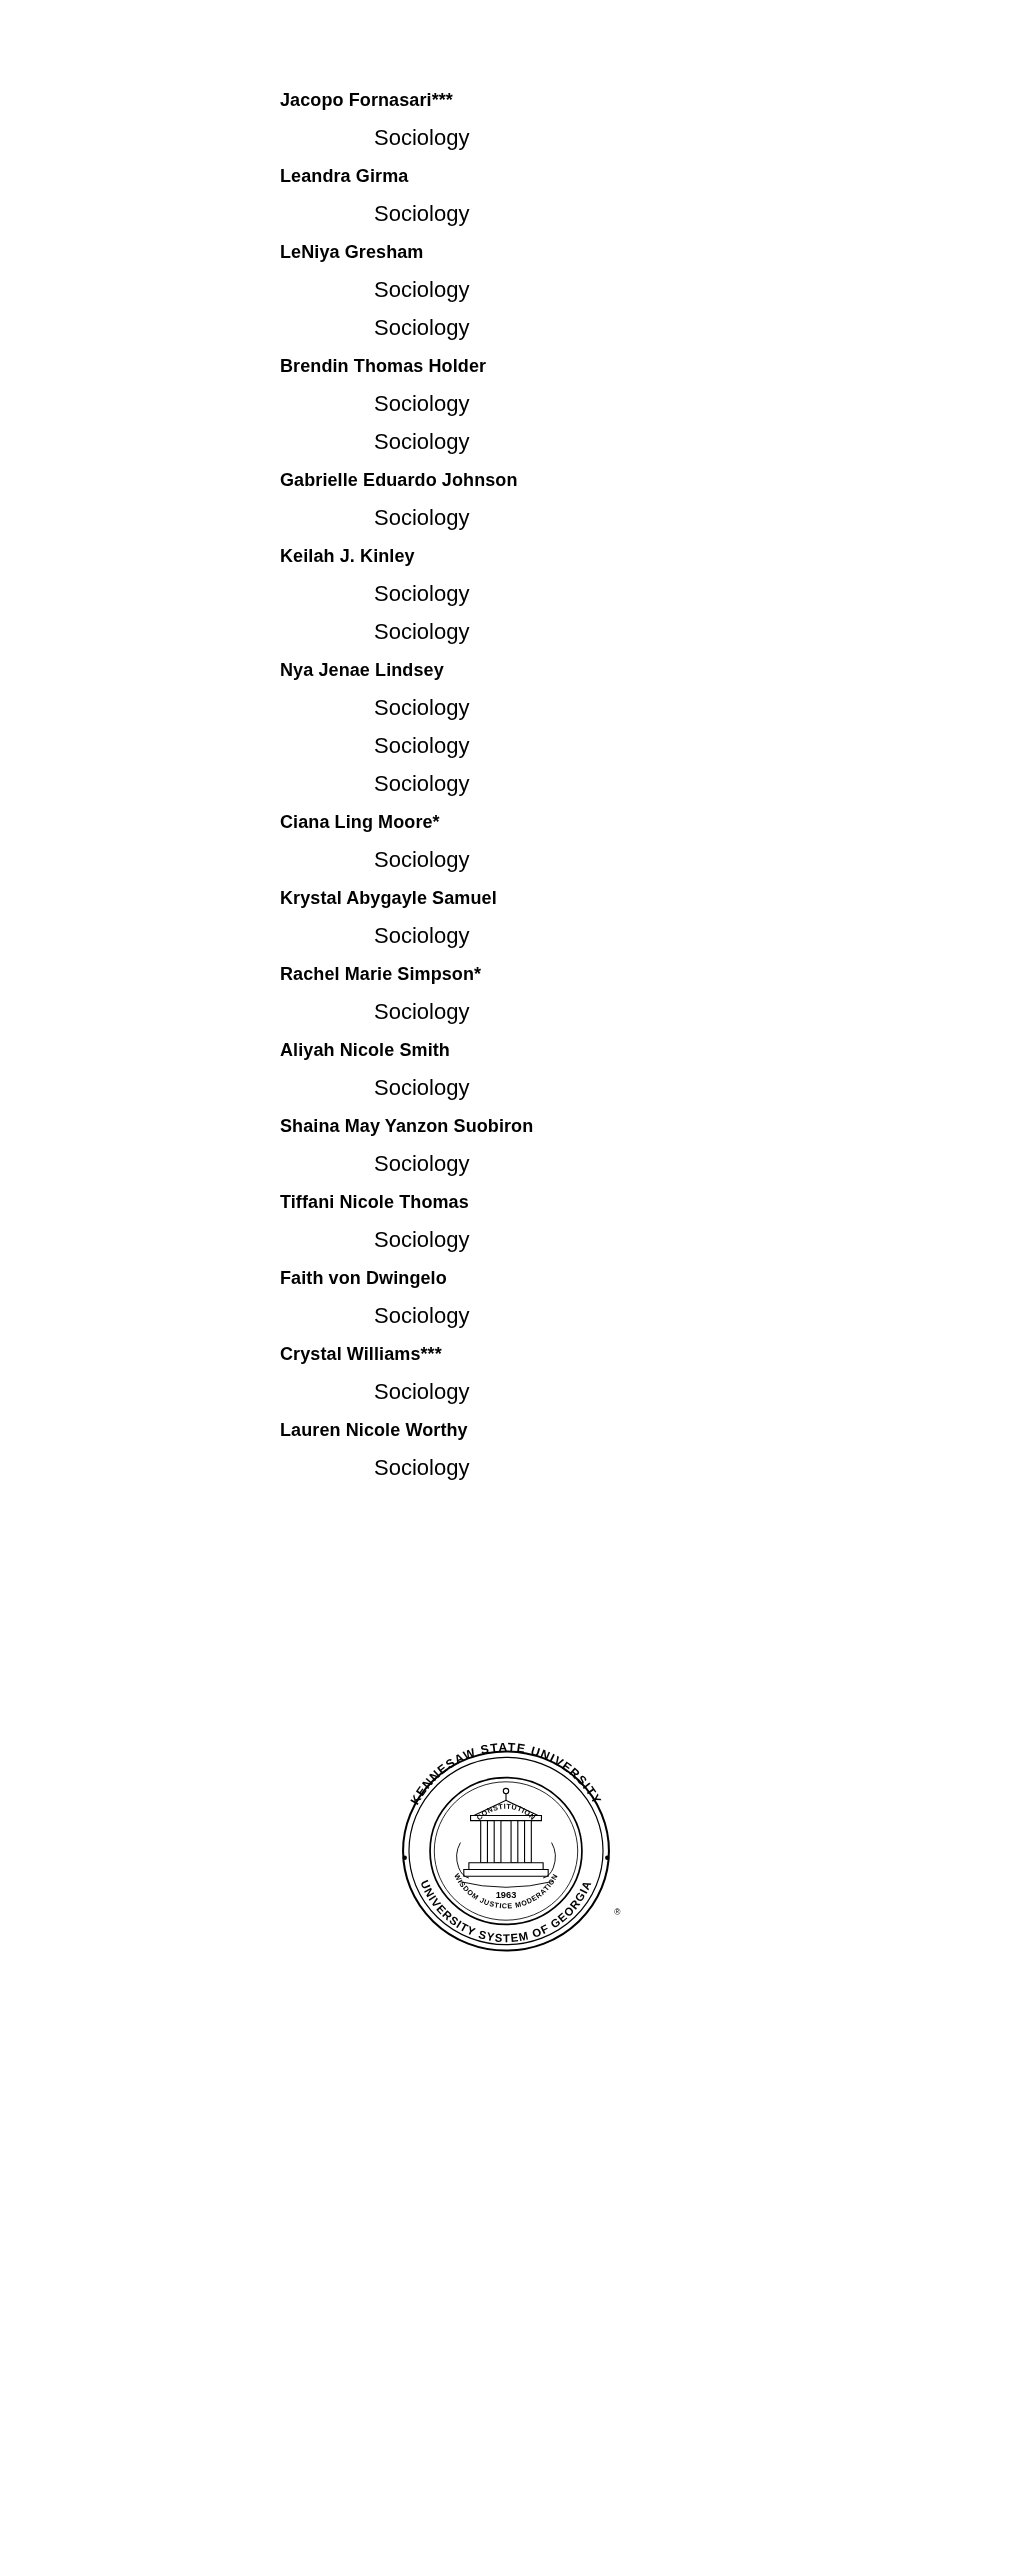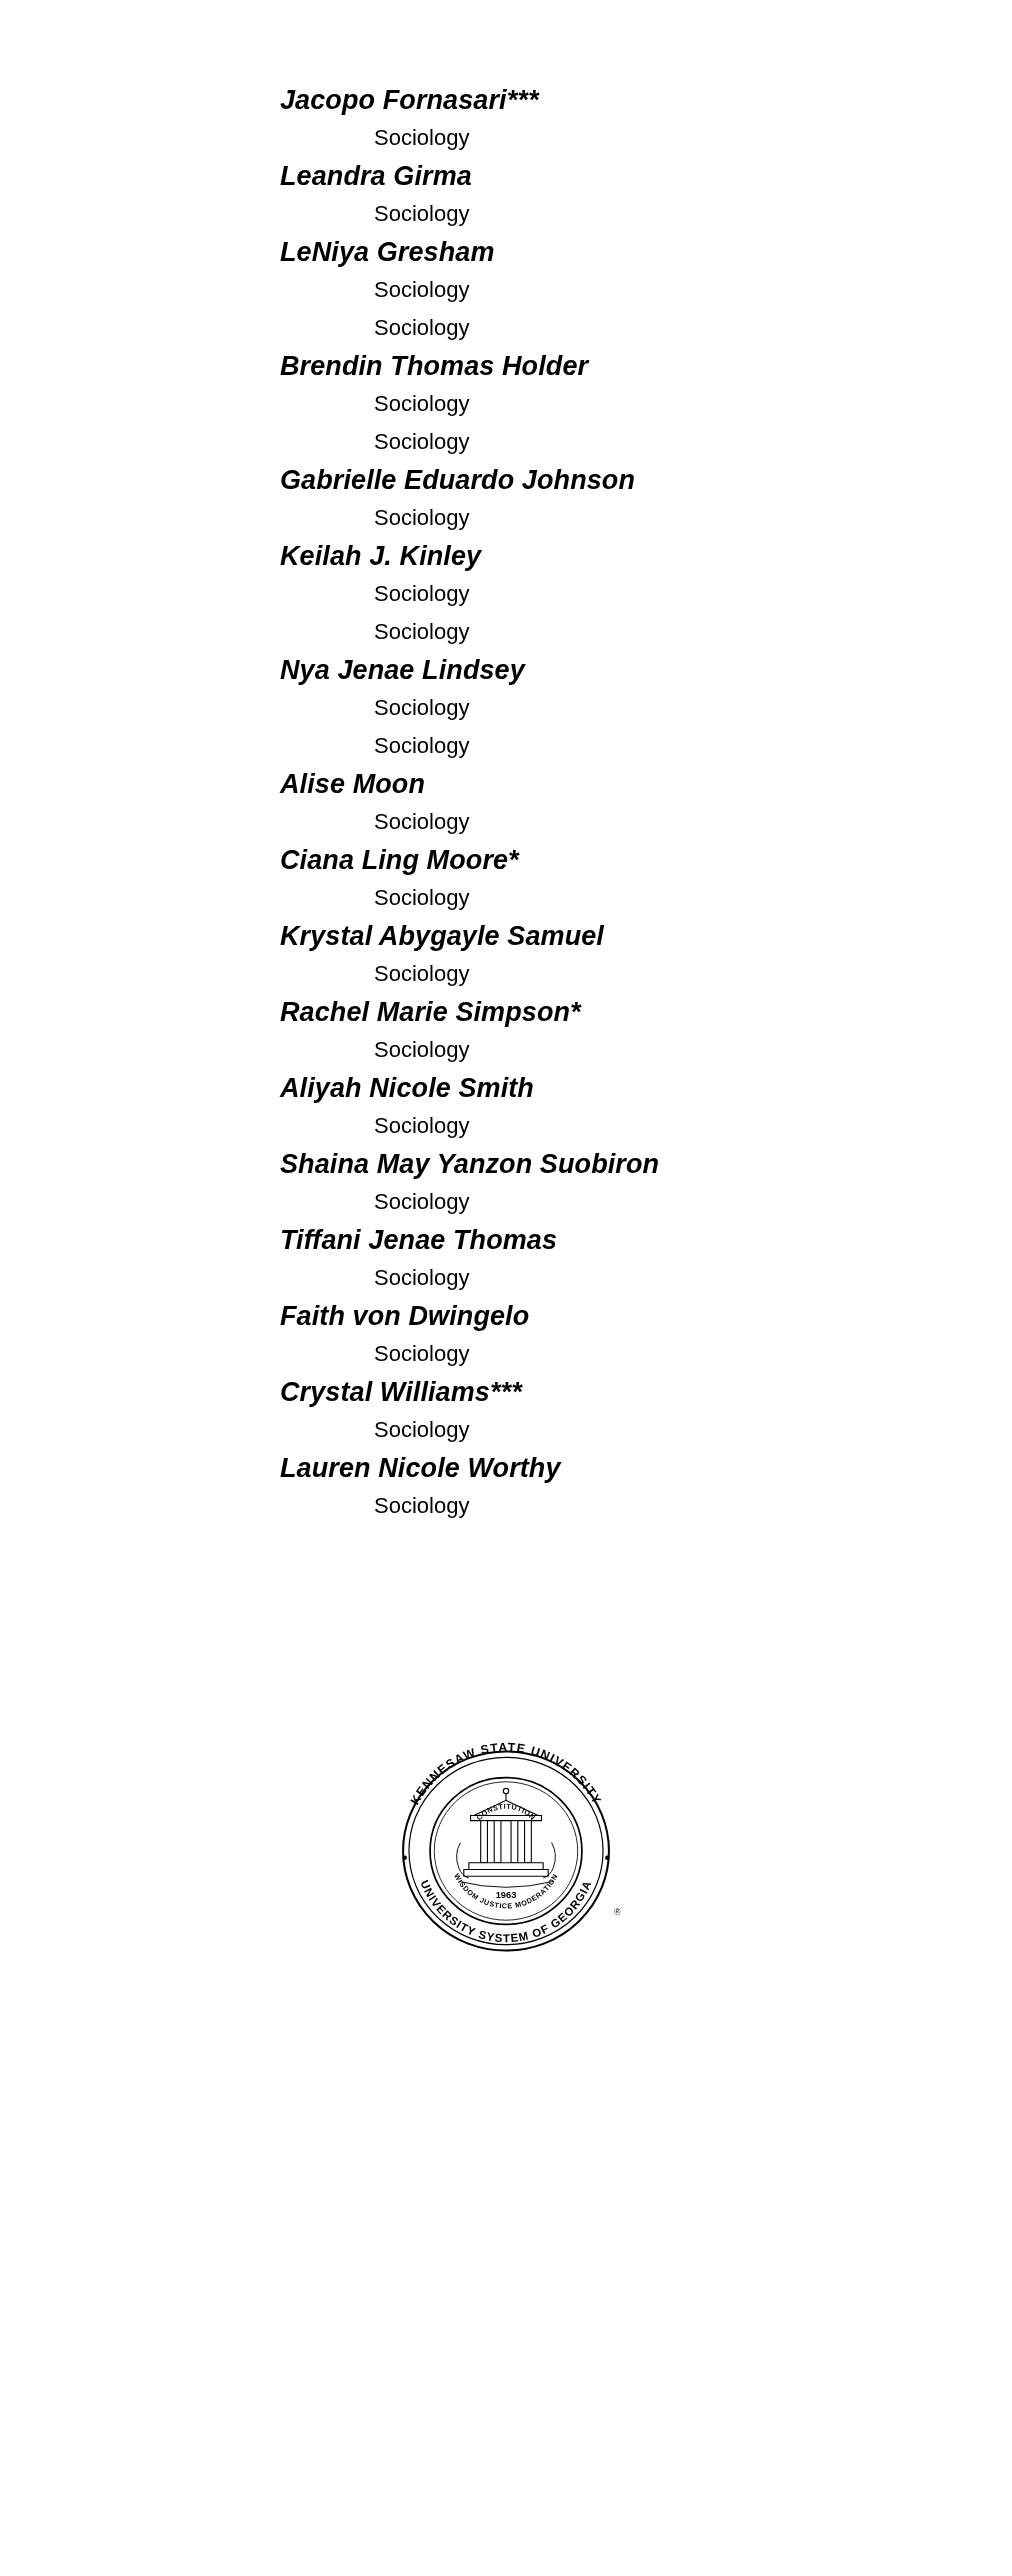--- a/index.html
+++ b/index.html
@@ -26,26 +26,25 @@
     margin: 0 0 0 280px;
     padding: 0;
     list-style: none;
     width: 590px;
   }
   .grad-entry {
     margin: 0;
     padding: 0;
   }
   .grad-name {
-    font-size: 27px;
+    font-size: 18px;
     font-weight: bold;
     line-height: 38px;
     letter-spacing: 0.1px;
     white-space: nowrap;
-    font-style: italic;
   }
   .grad-major {
     font-size: 22px;
     font-weight: normal;
     line-height: 38px;
     padding-left: 94px;
     white-space: nowrap;
   }
   .seal-wrap {
     position: absolute;
@@ -105,21 +104,20 @@
       <div class="grad-major">Sociology</div>
     </li>
     <li class="grad-entry">
       <div class="grad-name">Nya Jenae Lindsey</div>
       <div class="grad-major">Sociology</div>
     </li>
     <li class="grad-entry">
       <div class="grad-major">Sociology</div>
     </li>
     <li class="grad-entry">
-      <div class="grad-name">Alise Moon</div>
       <div class="grad-major">Sociology</div>
     </li>
     <li class="grad-entry">
       <div class="grad-name">Ciana Ling Moore*</div>
       <div class="grad-major">Sociology</div>
     </li>
     <li class="grad-entry">
       <div class="grad-name">Krystal Abygayle Samuel</div>
       <div class="grad-major">Sociology</div>
     </li>
@@ -129,21 +127,21 @@
     </li>
     <li class="grad-entry">
       <div class="grad-name">Aliyah Nicole Smith</div>
       <div class="grad-major">Sociology</div>
     </li>
     <li class="grad-entry">
       <div class="grad-name">Shaina May Yanzon Suobiron</div>
       <div class="grad-major">Sociology</div>
     </li>
     <li class="grad-entry">
-      <div class="grad-name">Tiffani Jenae Thomas</div>
+      <div class="grad-name">Tiffani Nicole Thomas</div>
       <div class="grad-major">Sociology</div>
     </li>
     <li class="grad-entry">
       <div class="grad-name">Faith von Dwingelo</div>
       <div class="grad-major">Sociology</div>
     </li>
     <li class="grad-entry">
       <div class="grad-name">Crystal Williams***</div>
       <div class="grad-major">Sociology</div>
     </li>

